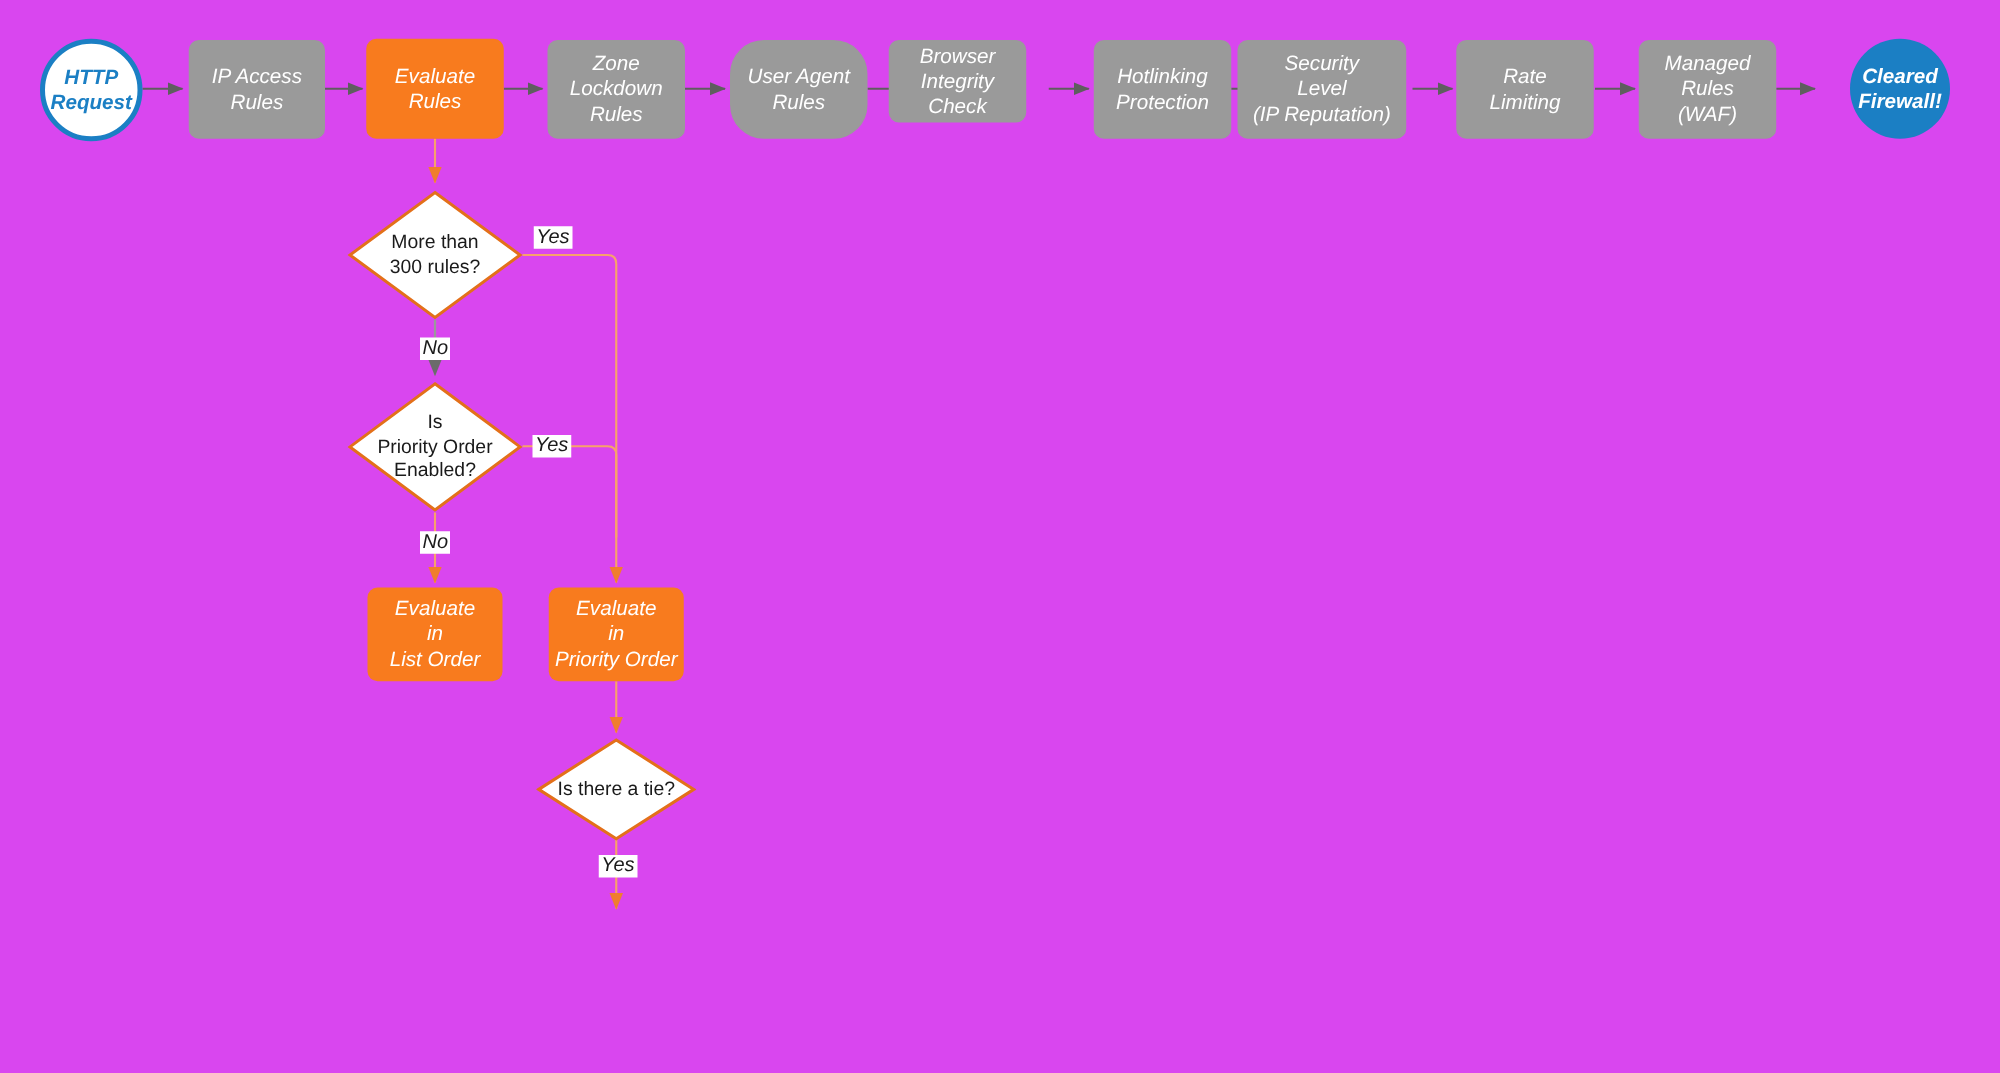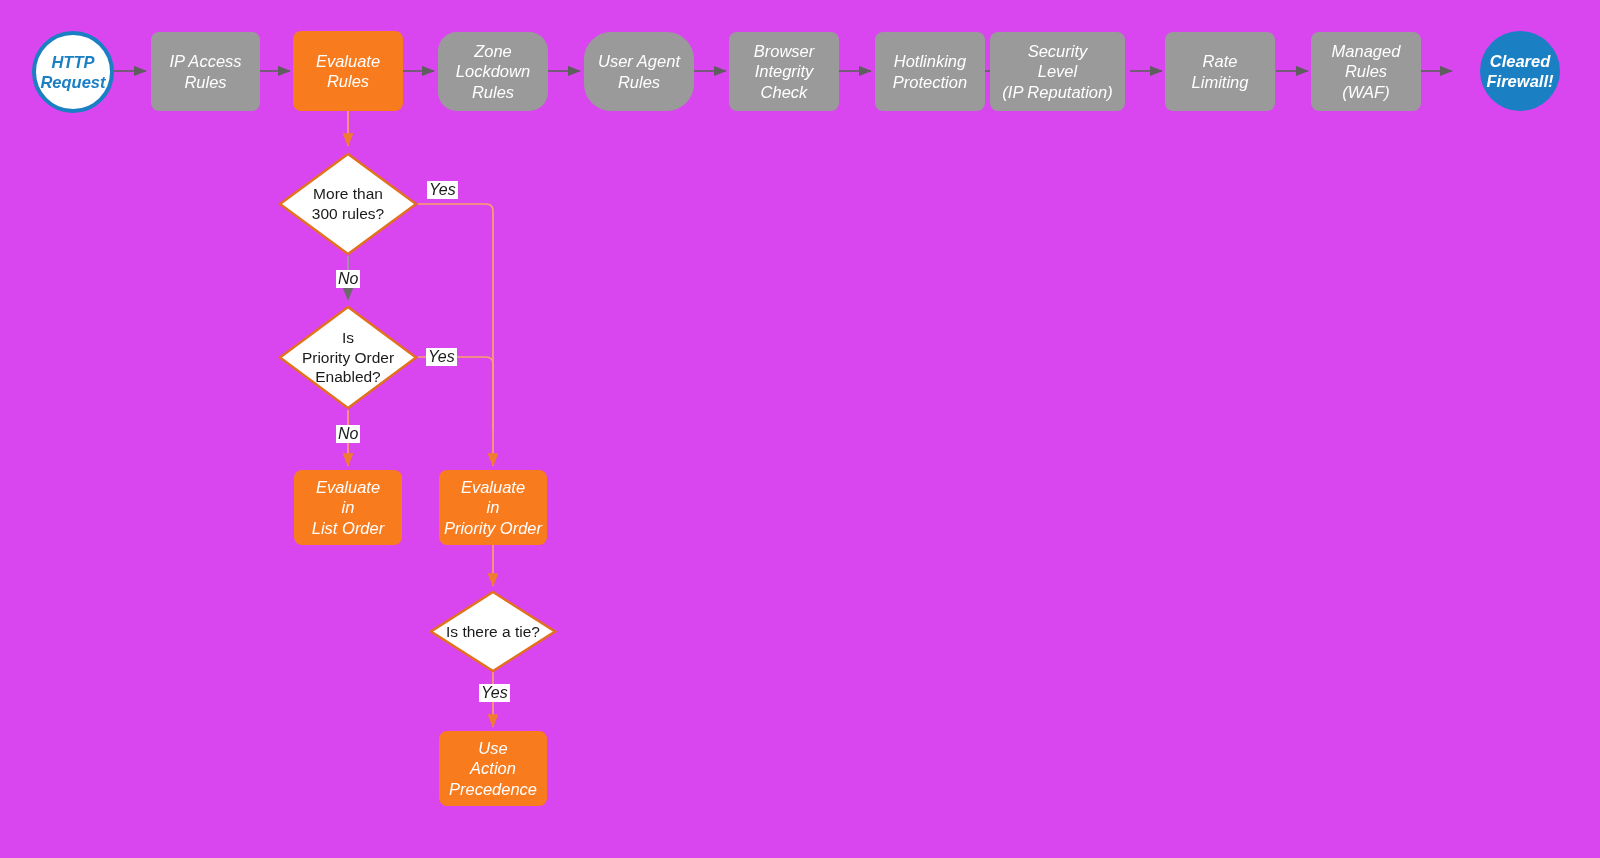--- a/index.html
+++ b/index.html
@@ -162,28 +162,28 @@
 
   <div class="node terminal hollow nowrap-lines" style="left:32px; top:31px; width:82px; height:82px;">HTTP
 Request</div>
 
   <div class="node proc gray nowrap-lines" style="left:151px; top:32px; width:109px; height:79px;">IP Access
 Rules</div>
 
   <div class="node proc orange nowrap-lines" style="left:293px; top:31px; width:110px; height:80px;">Evaluate
 Rules</div>
 
-  <div class="node proc gray nowrap-lines" style="left:438px; top:32px; width:110px; height:79px;border-radius:19px;">Zone
+  <div class="node proc gray nowrap-lines" style="left:438px; top:32px; width:110px; height:79px;">Zone
 Lockdown
 Rules</div>
 
   <div class="node proc gray nowrap-lines" style="left:584px; top:32px; width:110px; height:79px;border-radius:27px;">User Agent
 Rules</div>
 
-  <div class="node proc gray nowrap-lines" style="left:729px; top:32px; width:110px; height:79px;">Browser
+  <div class="node proc gray nowrap-lines" style="left:711px; top:32px; width:110px; height:66px;">Browser
 Integrity
 Check</div>
 
   <div class="node proc gray nowrap-lines" style="left:875px; top:32px; width:110px; height:79px;">Hotlinking
 Protection</div>
 
   <div class="node proc gray nowrap-lines" style="left:990px; top:32px; width:135px; height:79px;">Security
 Level
 (IP Reputation)</div>
 
@@ -222,23 +222,20 @@
   </div>
 
   <div class="node proc orange nowrap-lines" style="left:294px; top:470px; width:108px; height:75px;">Evaluate
 in
 List Order</div>
 
   <div class="node proc orange nowrap-lines" style="left:439px; top:470px; width:108px; height:75px;">Evaluate
 in
 Priority Order</div>
 
-  <div class="node proc orange nowrap-lines" style="left:439px; top:731px; width:108px; height:75px;">Use
-Action
-Precedence</div>
 
   <div class="edge-label" style="left:427px; top:181px;">Yes</div>
 
   <div class="edge-label" style="left:336px; top:270px;">No</div>
 
   <div class="edge-label" style="left:426px; top:348px;">Yes</div>
 
   <div class="edge-label" style="left:336px; top:425px;">No</div>
 
   <div class="edge-label" style="left:479px; top:684px;">Yes</div>

